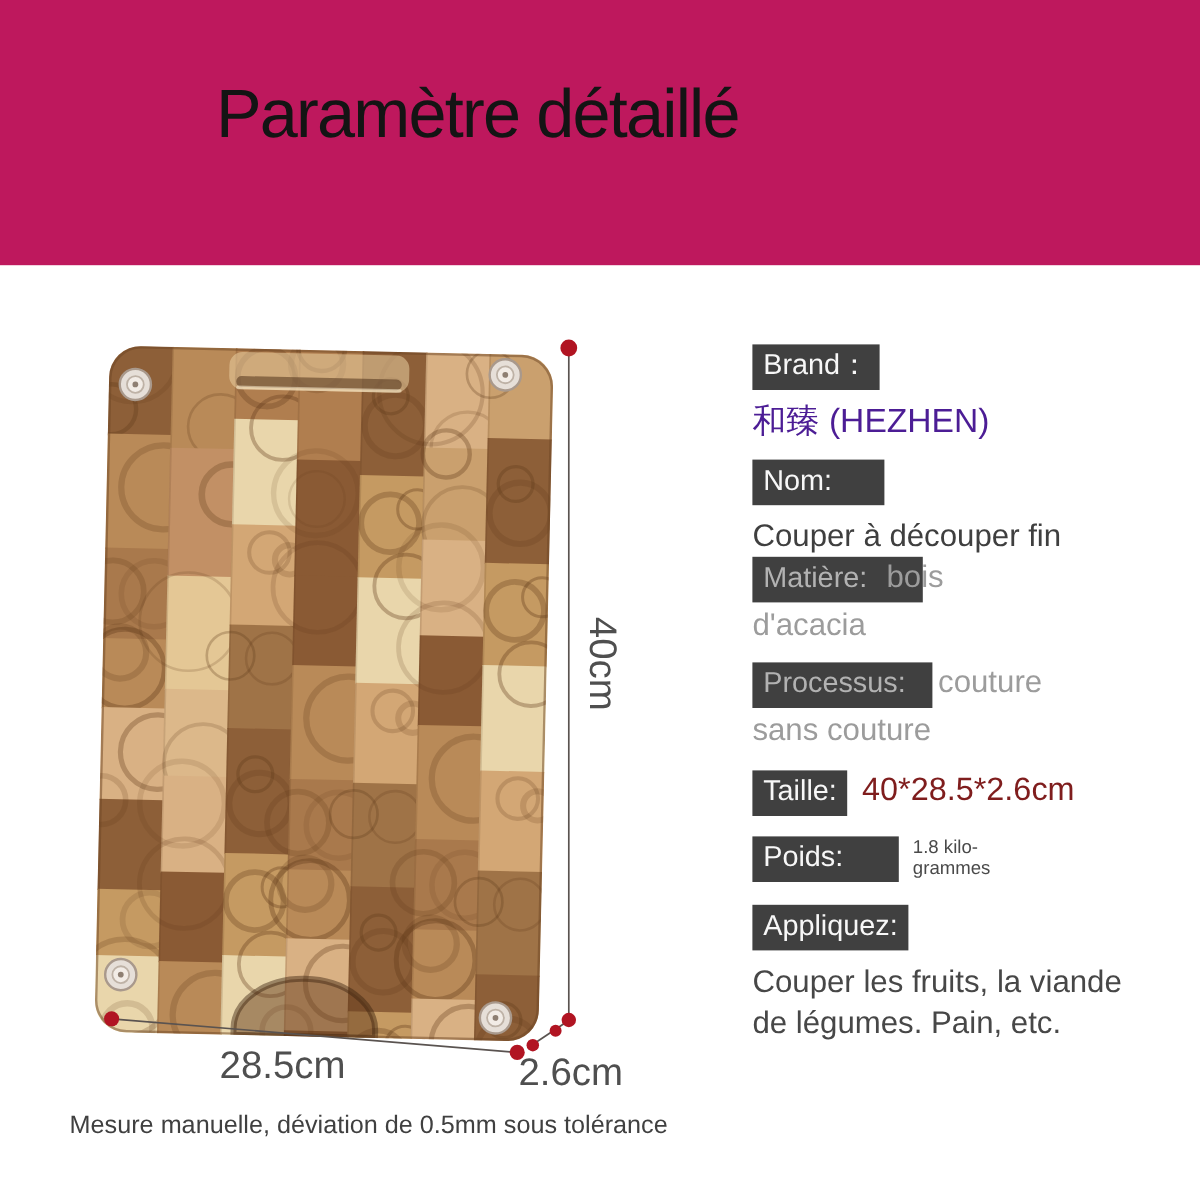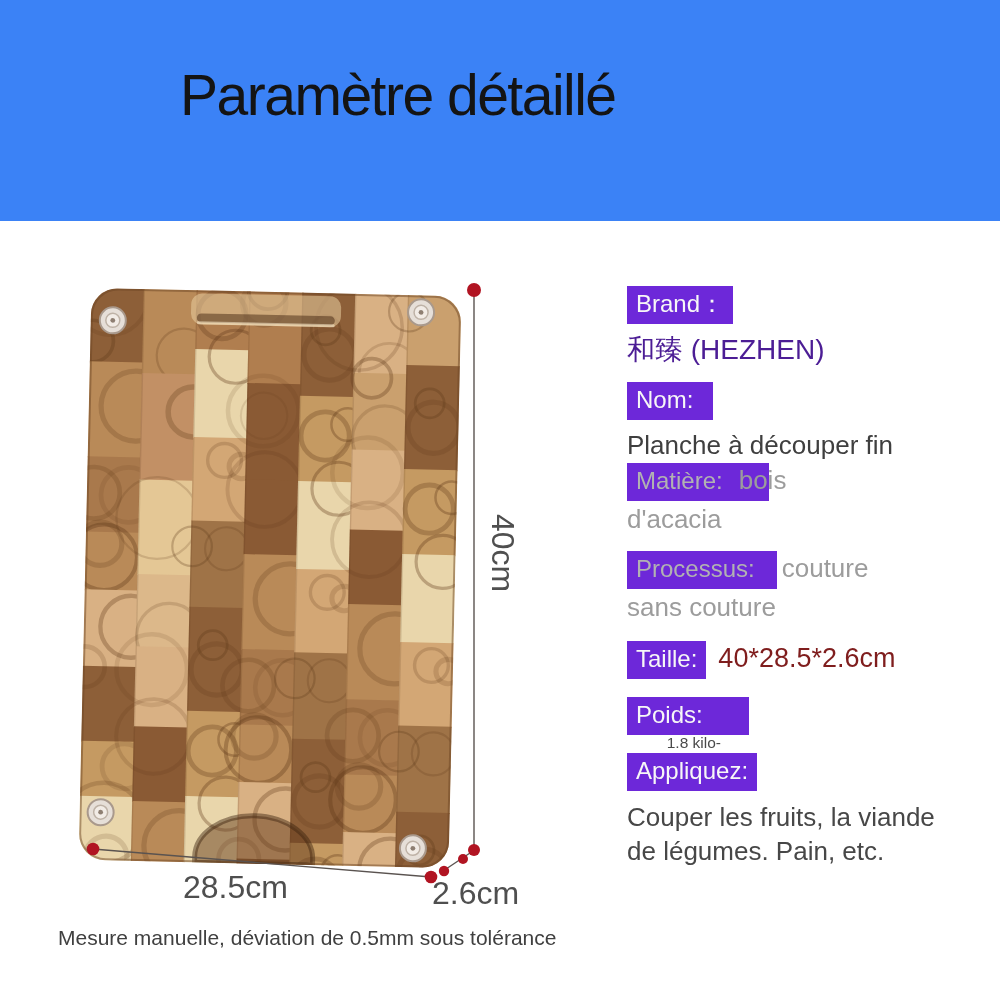--- a/index.html
+++ b/index.html
@@ -1,53 +1,53 @@
 <!DOCTYPE html>
 <html><head>
 <meta charset="utf-8">
 <style>
   html,body{margin:0;padding:0;}
   body{font-family:"Liberation Sans","DejaVu Sans",sans-serif;background:#ffffff;}
   .canvas{position:relative;width:1000px;height:1000px;background:#ffffff;overflow:hidden;}
 
   
-  .band{position:absolute;left:0;top:0;width:1000px;height:221px;background:#3b82f6;}
+  .band{position:absolute;left:0;top:0;width:1000px;height:221px;background:#be185d;}
   .page-title{position:absolute;left:180px;top:62px;margin:0;font-size:57px;font-weight:400;
     letter-spacing:-1.5px;color:#141414;white-space:nowrap;}
 
   
   .board{position:absolute;left:85px;top:292px;width:370px;height:572px;transform:rotate(1.3deg);transform-origin:50% 50%;}
   .board svg{display:block;}
 
   
   .dims{position:absolute;left:0;top:0;width:1000px;height:1000px;pointer-events:none;}
   .dim-label{position:absolute;color:#4f4f4f;font-size:32px;white-space:nowrap;}
   .dim-h{left:521px;top:514px;transform:rotate(90deg);transform-origin:0 0;}
   .dim-w{left:183px;top:869px;}
   .dim-t{left:432px;top:875px;}
 
   
   .row{position:absolute;left:627px;margin:0;font-size:26px;color:#3f3f3f;line-height:1.32;}
-  .hl{display:inline-block;background:#6d28d9;color:#f7f7f7;font-size:24px;line-height:1.2;
+  .hl{display:inline-block;background:#404040;color:#f7f7f7;font-size:24px;line-height:1.2;
       padding:4px 9px 5px;vertical-align:baseline;}
   .hl.gray{color:#b2b2b2;}
   .hl.padr20{padding-right:22px;}
-  .hl.padr30{padding-right:20px;}
+  .hl.padr30{padding-right:44px;}
   .hl.padr44{padding-right:46px;}
   .hl.ext{padding-right:46px;}
   .val{margin:8px 0 0;color:#3f3f3f;}
   .val.big{font-size:28px;color:#4c1d95;}
   .val-inline{color:#9c9c9c;}
   .val-inline.pull{margin-left:-30px;}
   .val-inline.shift{margin-left:5px;}
   .val-inline.light{color:#7f1d1d;margin-left:12px;font-size:27px;}
   .wraprow{line-height:1.4;}
   .wraprow .val-inline{color:#9c9c9c;}
-  .poids{display:flex;align-items:center;flex-direction:column;}
-  .poids-val{display:inline-block;margin-left:12px;font-size:15.5px;line-height:1.08;color:#4a4a4a;text-align:center;}
+  .poids{display:flex;align-items:center;}
+  .poids-val{display:inline-block;margin-left:12px;font-size:15.5px;line-height:1.08;color:#4a4a4a;}
   .poids-val span{display:block;}
   .app-text{margin:10px 0 16px;width:312px;font-size:26px;line-height:1.3;color:#474747;}
 
   .footnote{position:absolute;left:58px;top:926px;margin:0;font-size:21px;color:#404040;white-space:nowrap;}
 </style>
 </head>
 <body>
 
 <div class="canvas">
 
@@ -252,21 +252,21 @@
 
   <aside>
 
     <div class="row" style="top:286px">
       <span class="hl">Brand：</span>
       <div class="val big">和臻 (HEZHEN)</div>
     </div>
 
     <div class="row" style="top:382px">
       <span class="hl padr30">Nom:</span>
-      <div class="val">Planche à découper fin</div>
+      <div class="val">Couper à découper fin</div>
     </div>
 
     <p class="row wraprow" style="top:462px;width:235px"><span class="hl gray ext">Matière:</span><span class="val-inline pull">bois d'acacia</span></p>
 
     <p class="row wraprow" style="top:550px;width:248px"><span class="hl gray padr20">Processus:</span><span class="val-inline shift">couture sans couture</span></p>
 
     <div class="row" style="top:641px">
       <span class="hl">Taille:</span><span class="val-inline light">40*28.5*2.6cm</span>
     </div>
 

